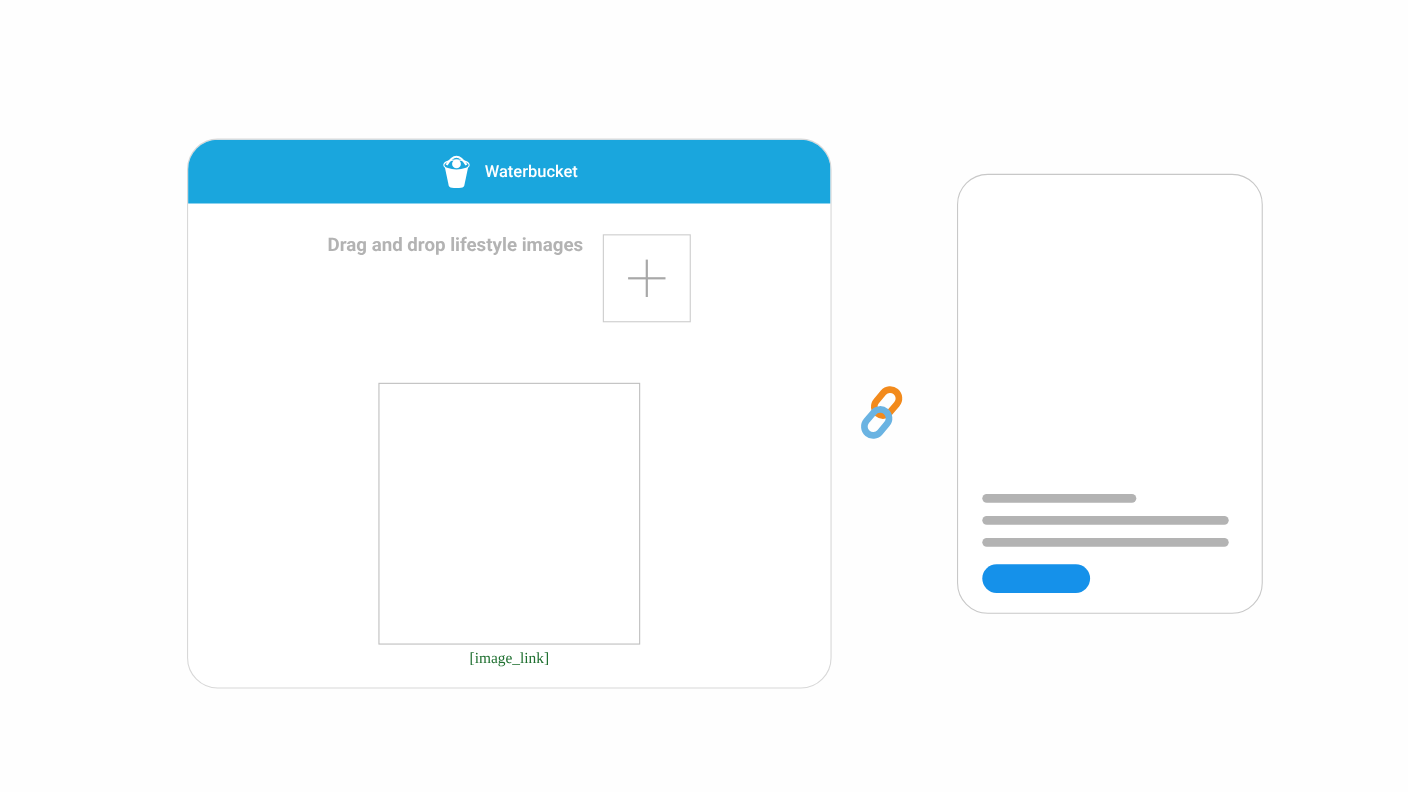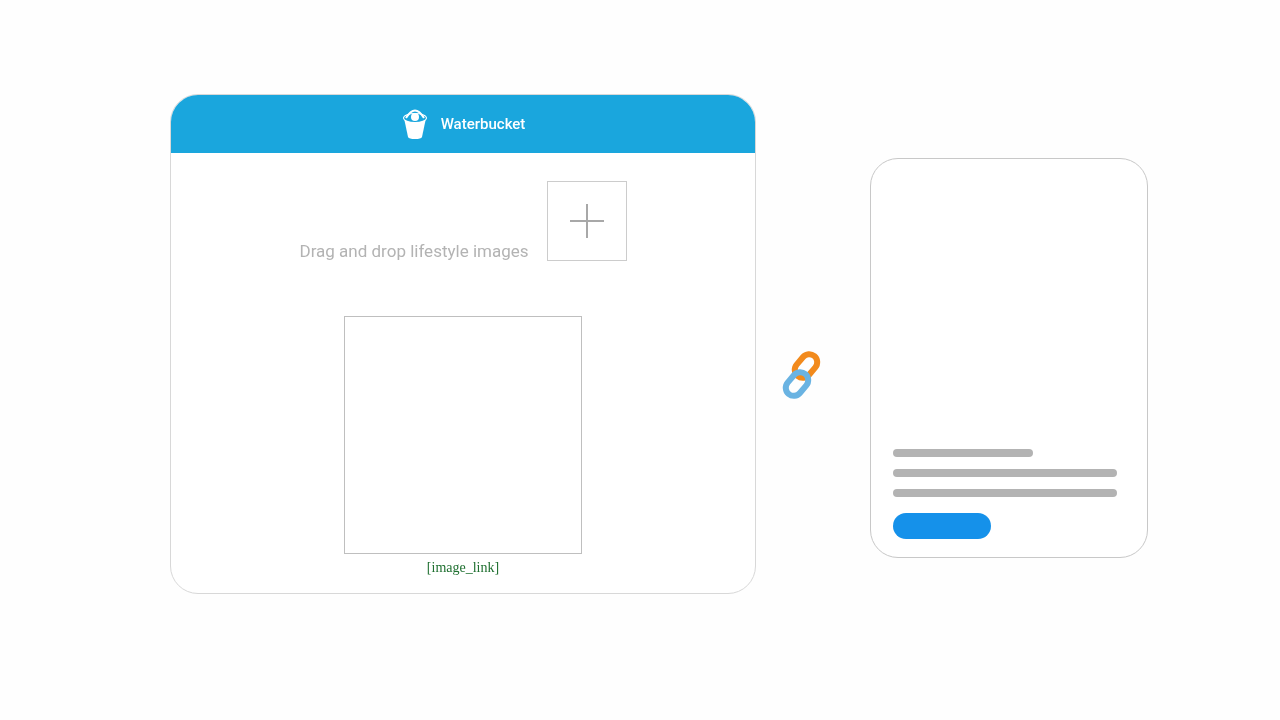--- a/index.html
+++ b/index.html
@@ -10,21 +10,21 @@
     body {
       font-family: -apple-system, BlinkMacSystemFont, "Segoe UI", Roboto, sans-serif;
       background: #fefefe;
       width: 1280px;
       height: 720px;
       position: relative;
     }
     .upload-panel {
       position: absolute;
       left: 170px;
-      top: 94px;
+      top: 126px;
       width: 586px;
       height: 500px;
       border: 1px solid #d8d8d8;
       border-radius: 28px;
       overflow: hidden;
       background: #fff;
     }
     .panel-header {
       background: #1aa6dd;
       height: 58px;
@@ -40,24 +40,25 @@
       align-items: center;
       justify-content: center;
     }
     .panel-title {
       color: #fff;
       font-size: 15px;
       font-weight: 500;
     }
     .drop-area {
       display: flex;
-      align-items: flex-end;
+      align-items: flex-start;
       justify-content: center;
       gap: 18px;
       margin-top: 28px;
+      font-weight: bold;
     }
     .drop-text {
       color: #b3b3b3;
       font-size: 17px;
     }
     .add-box {
       width: 80px;
       height: 80px;
       border: 1px solid #ccc;
       display: flex;

